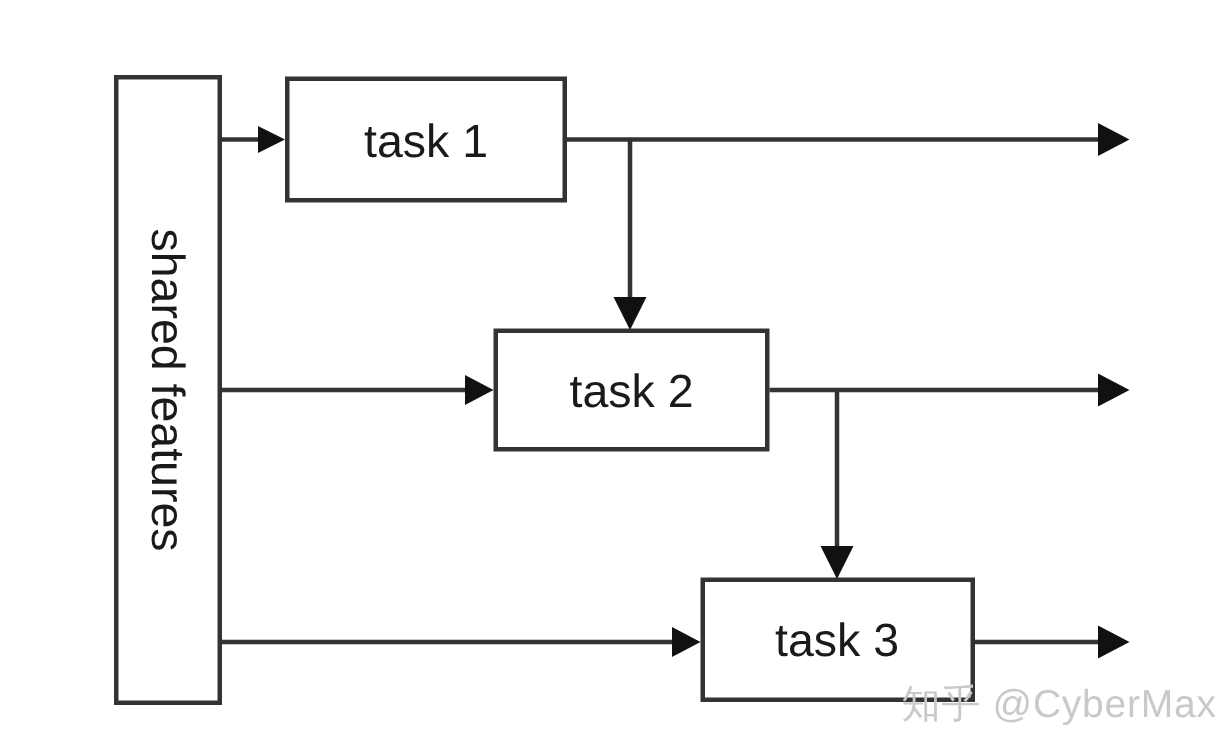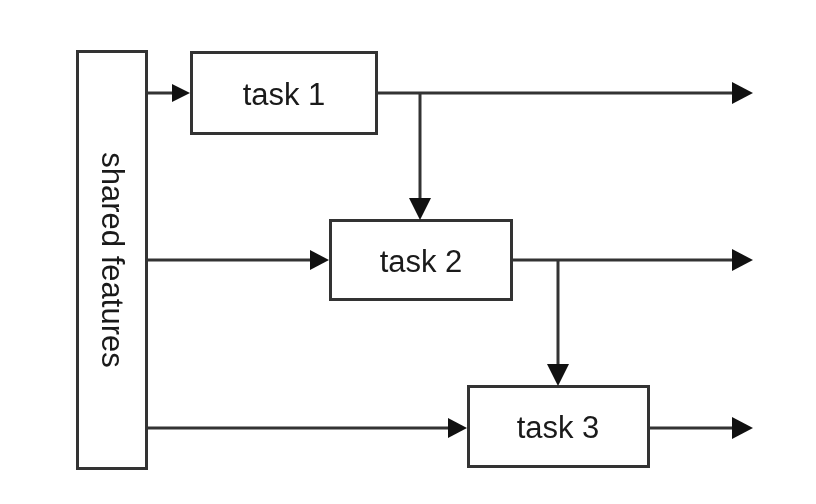--- a/index.html
+++ b/index.html
@@ -125,14 +125,15 @@
       <polygon class="arrow-head" points="420,220 409,198 431,198"></polygon>
     </g>
 
     <g>
       <line class="edge-line" x1="558" y1="260" x2="558" y2="378"></line>
       <polygon class="arrow-head" points="558,386 547,364 569,364"></polygon>
     </g>
 
   </svg>
 
+  <div class="watermark-text" style="left:601px; top:452px;">知乎 @CyberMax</div>
 
 </div>
 
 </body></html>

